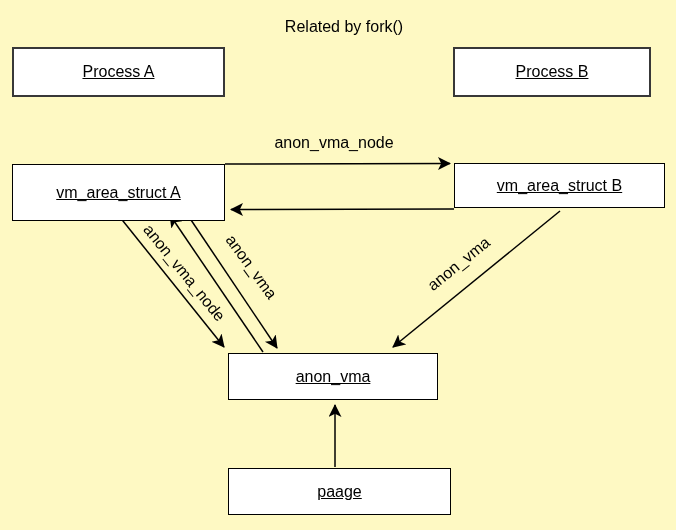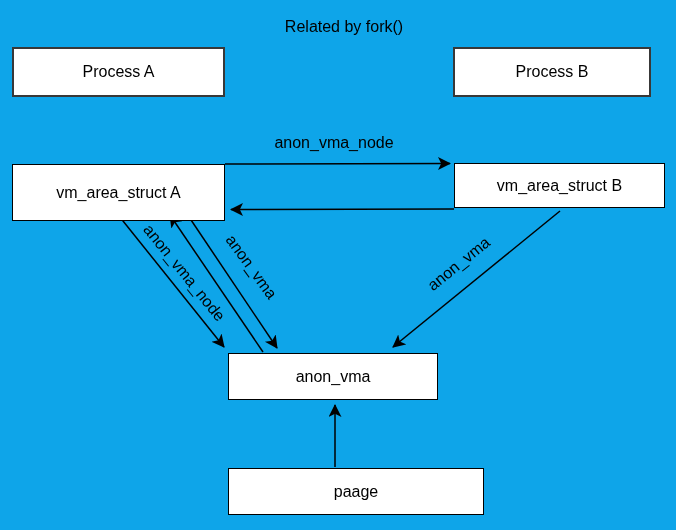--- a/index.html
+++ b/index.html
@@ -4,36 +4,37 @@
 <style>
   html, body {
     margin: 0;
     padding: 0;
     background: #ffffff;
   }
   #canvas {
     position: relative;
     width: 676px;
     height: 530px;
-    background: #0ea5e9;
+    background: #fef9c3;
     font-family: "Liberation Sans", sans-serif;
     color: #000000;
     overflow: hidden;
   }
   .box {
     position: absolute;
     box-sizing: border-box;
     background: #ffffff;
     border: 1.5px solid #000000;
     display: flex;
     align-items: center;
     justify-content: center;
     font-size: 16px;
     white-space: nowrap;
     z-index: 2;
+    text-decoration: underline;
   }
   .box.process {
     border: 2px solid #383838;
   }
   .lbl {
     position: absolute;
     font-size: 16px;
     white-space: nowrap;
     z-index: 3;
     background: transparent;
@@ -83,21 +84,21 @@
   </div>
 
   <div class="box" style="left:454px; top:163px; width:211px; height:45px;">
     <span>vm_area_struct B</span>
   </div>
 
   <div class="box" style="left:228px; top:353px; width:210px; height:47px;">
     <span>anon_vma</span>
   </div>
 
-  <div class="box" style="left:228px; top:468px; width:256px; height:47px;">
+  <div class="box" style="left:228px; top:468px; width:223px; height:47px;">
     <span>paage</span>
   </div>
 
   <div class="lbl rot51" style="left:184px; top:273px;">anon_vma_node</div>
 
   <div class="lbl rot54" style="left:251px; top:267px;">anon_vma</div>
 
   <div class="lbl rotneg39" style="left:459px; top:264px;">anon_vma</div>
 
   <svg id="edges" width="676" height="530">

